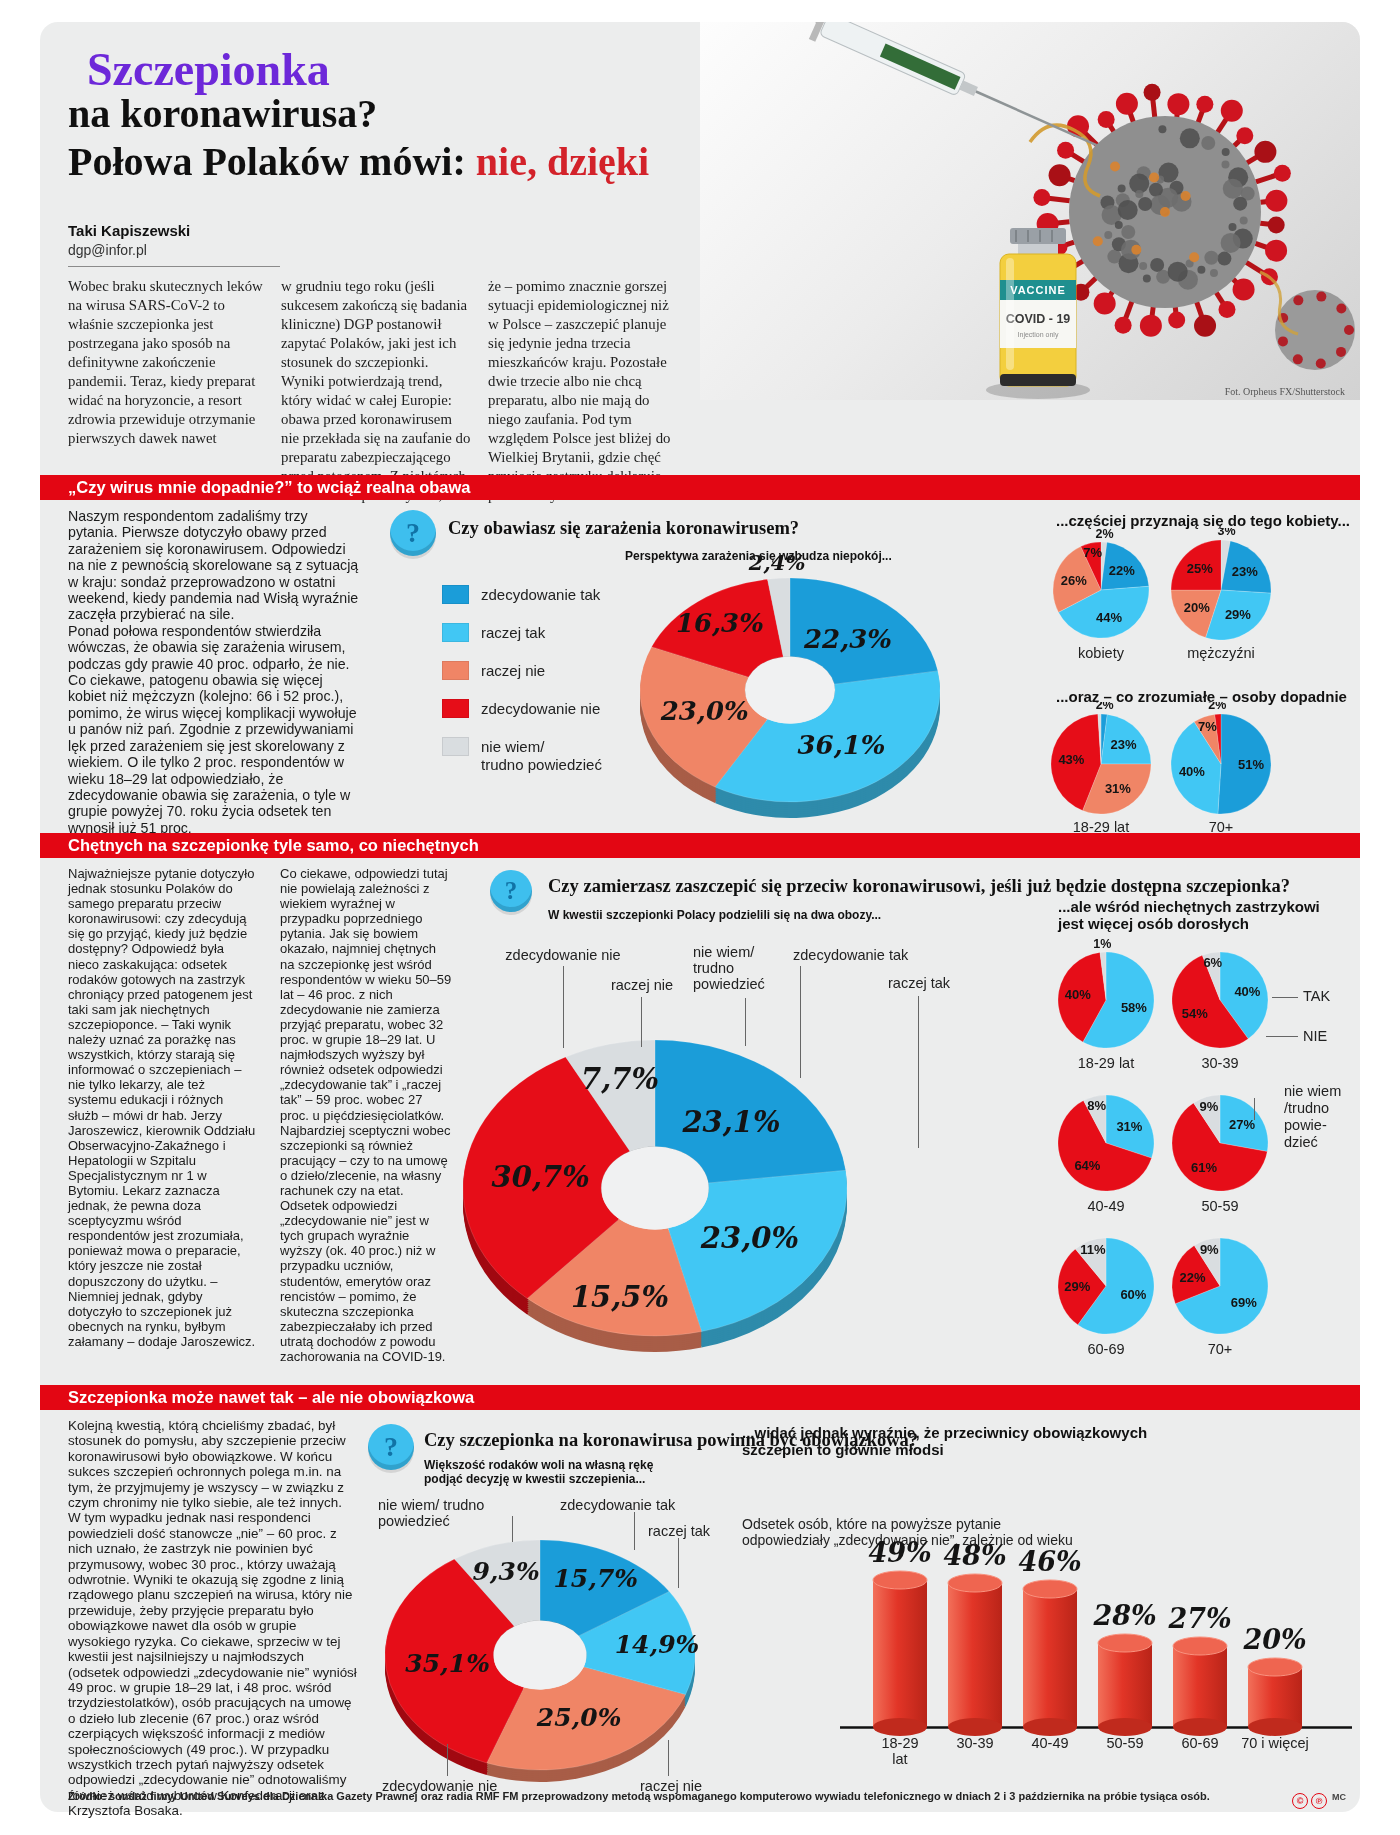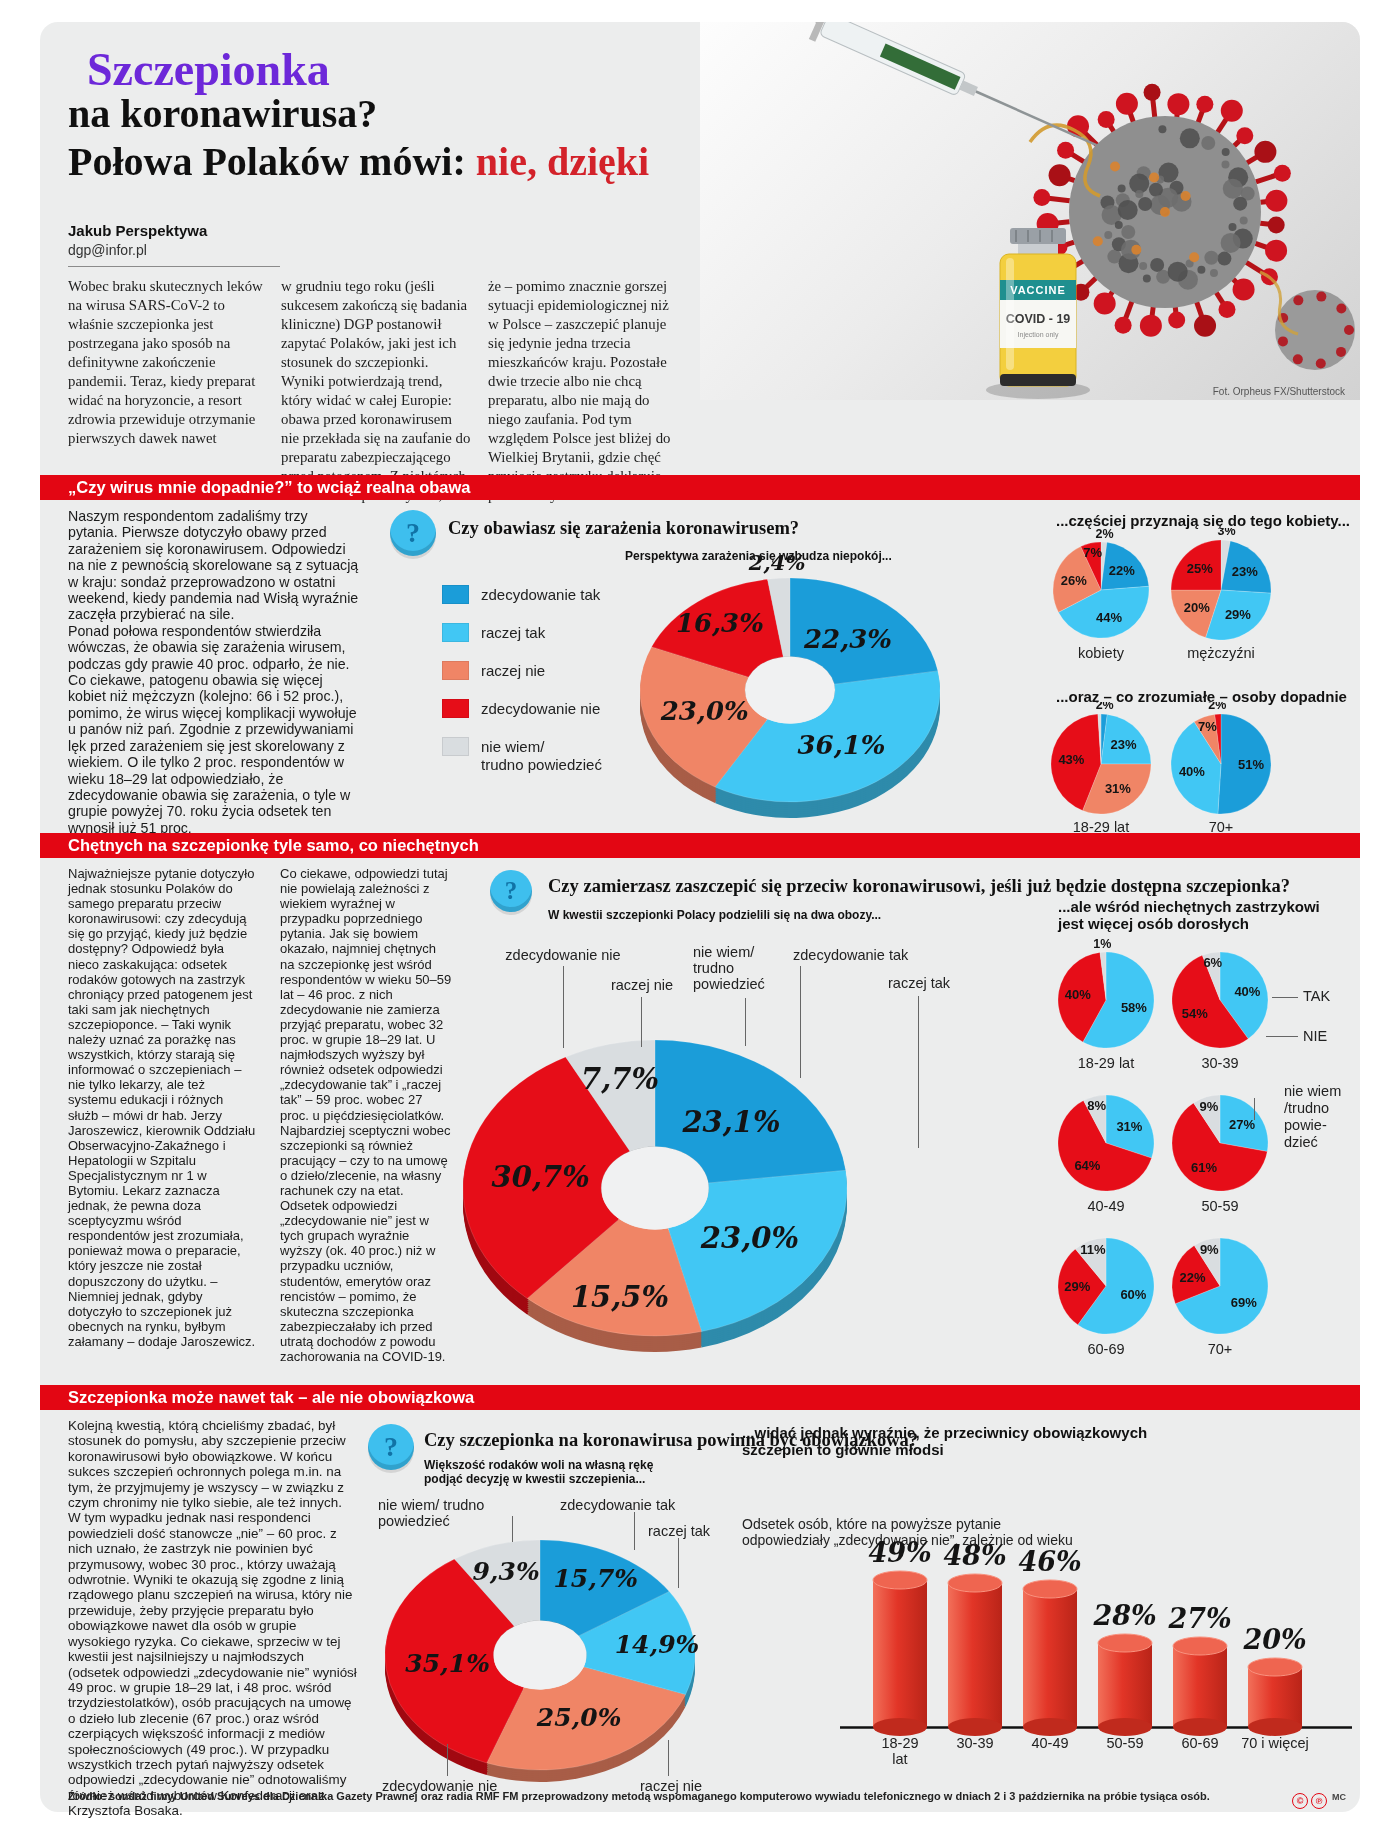--- a/index.html
+++ b/index.html
@@ -14,21 +14,21 @@
   #t2{left:68px;top:92px;font-size:40px;color:#101010;}
   #t3{left:68px;top:140px;font-size:40px;color:#101010;}
   #t3 .red{color:#d3222a;}
   #author{left:68px;top:222px;font-size:15px;font-weight:700;color:#111;}
   #email{left:68px;top:242px;font-size:14px;color:#333;}
   #hr1{left:68px;top:266px;width:212px;height:1px;background:#8b8b8b;}
   .intro{font-family:"Liberation Serif",serif;font-size:14.8px;line-height:19px;color:#1d1d1d;}
   #ic1{left:68px;top:277px;width:198px;}
   #ic2{left:281px;top:277px;width:192px;}
   #ic3{left:488px;top:277px;width:190px;}
-  #credit{left:1120px;top:386px;width:225px;font-size:10px;color:#555;text-align:right;}
+  #credit{left:1120px;top:386px;width:225px;font-size:10px;color:#555;text-align:right;font-family:Liberation Serif, serif;}
   .secbar{left:40px;width:1320px;height:25px;background:#e30613;color:#fff;
           font-size:16.5px;font-weight:700;line-height:25px;padding-left:28px;box-sizing:border-box;}
   .body-txt{font-size:13.8px;line-height:16.2px;color:#1b1b1b;white-space:pre-line;}
   .body-sm{font-size:13px;line-height:15.1px;color:#1b1b1b;white-space:pre-line;}
   .qicon{width:46px;height:46px;border-radius:50%;background:#3ebfee;
          box-shadow:inset 0 -5px 0 rgba(0,60,90,.22), 0 3px 0 rgba(0,0,0,.10);
          display:flex;align-items:center;justify-content:center;
          font-family:"Liberation Serif",serif;font-weight:700;font-size:28px;color:#1173a6;}
   .question{font-family:"Liberation Serif",serif;font-weight:700;font-size:18.5px;color:#101010;}
   .subhead{font-size:12px;font-weight:700;color:#111;white-space:pre-line;}
@@ -212,21 +212,21 @@
         <rect x="28" y="30" width="8" height="112" rx="4" fill="#ffffff" opacity="0.35"></rect>
       </g>
     </svg>
   </div>
   <div class="abs" id="credit">Fot. Orpheus FX/Shutterstock</div>
 
   <div class="abs title" id="t1">Szczepionka</div>
   <div class="abs title" id="t2">na koronawirusa?</div>
   <div class="abs title" id="t3"><span>Połowa Polaków mówi: </span><span class="red">nie, dzięki</span></div>
 
-  <div class="abs" id="author">Jakub Perspektywa</div>
+  <div class="abs" id="author">Taki Kapiszewski</div>
   <div class="abs" id="email">dgp@infor.pl</div>
   <div class="abs" id="hr1"></div>
 
   <div class="abs intro" id="ic1">Wobec braku skutecznych leków na wirusa SARS-CoV-2 to właśnie szczepionka jest postrzegana jako sposób na definitywne zakończenie pandemii. Teraz, kiedy preparat widać na horyzoncie, a resort zdrowia przewiduje otrzymanie pierwszych dawek nawet</div>
   <div class="abs intro" id="ic2">w grudniu tego roku (jeśli sukcesem zakończą się badania kliniczne) DGP postanowił zapytać Polaków, jaki jest ich stosunek do szczepionki. Wyniki potwierdzają trend, który widać w całej Europie: obawa przed koronawirusem nie przekłada się na zaufanie do preparatu zabezpieczającego przed patogenem. Z niektórych badań w Hiszpanii wynika,</div>
   <div class="abs intro" id="ic3">że – pomimo znacznie gorszej sytuacji epidemiologicznej niż w Polsce – zaszczepić planuje się jedynie jedna trzecia mieszkańców kraju. Pozostałe dwie trzecie albo nie chcą preparatu, albo nie mają do niego zaufania. Pod tym względem Polsce jest bliżej do Wielkiej Brytanii, gdzie chęć przyjęcia zastrzyku deklaruje połowa obywateli.</div>
 
   <div class="abs secbar" style="top:475px;">„Czy wirus mnie dopadnie?” to wciąż realna obawa</div>
   <div class="abs body-txt" style="left:68px;top:508px;width:292px;font-size:14.2px;line-height:16.4px;">Naszym respondentom zadaliśmy trzy pytania. Pierwsze dotyczyło obawy przed zarażeniem się koronawirusem. Odpowiedzi na nie z pewnością skorelowane są z sytuacją w kraju: sondaż przeprowadzono w ostatni weekend, kiedy pandemia nad Wisłą wyraźnie zaczęła przybierać na sile.
 Ponad połowa respondentów stwierdziła wówczas, że obawia się zarażenia wirusem, podczas gdy prawie 40 proc. odparło, że nie. Co ciekawe, patogenu obawia się więcej kobiet niż mężczyzn (kolejno: 66 i 52 proc.), pomimo, że wirus więcej komplikacji wywołuje u panów niż pań. Zgodnie z przewidywaniami lęk przed zarażeniem się jest skorelowany z wiekiem. O ile tylko 2 proc. respondentów w wieku 18–29 lat odpowiedziało, że zdecydowanie obawia się zarażenia, o tyle w grupie powyżej 70. roku życia odsetek ten wynosił już 51 proc.</div>

